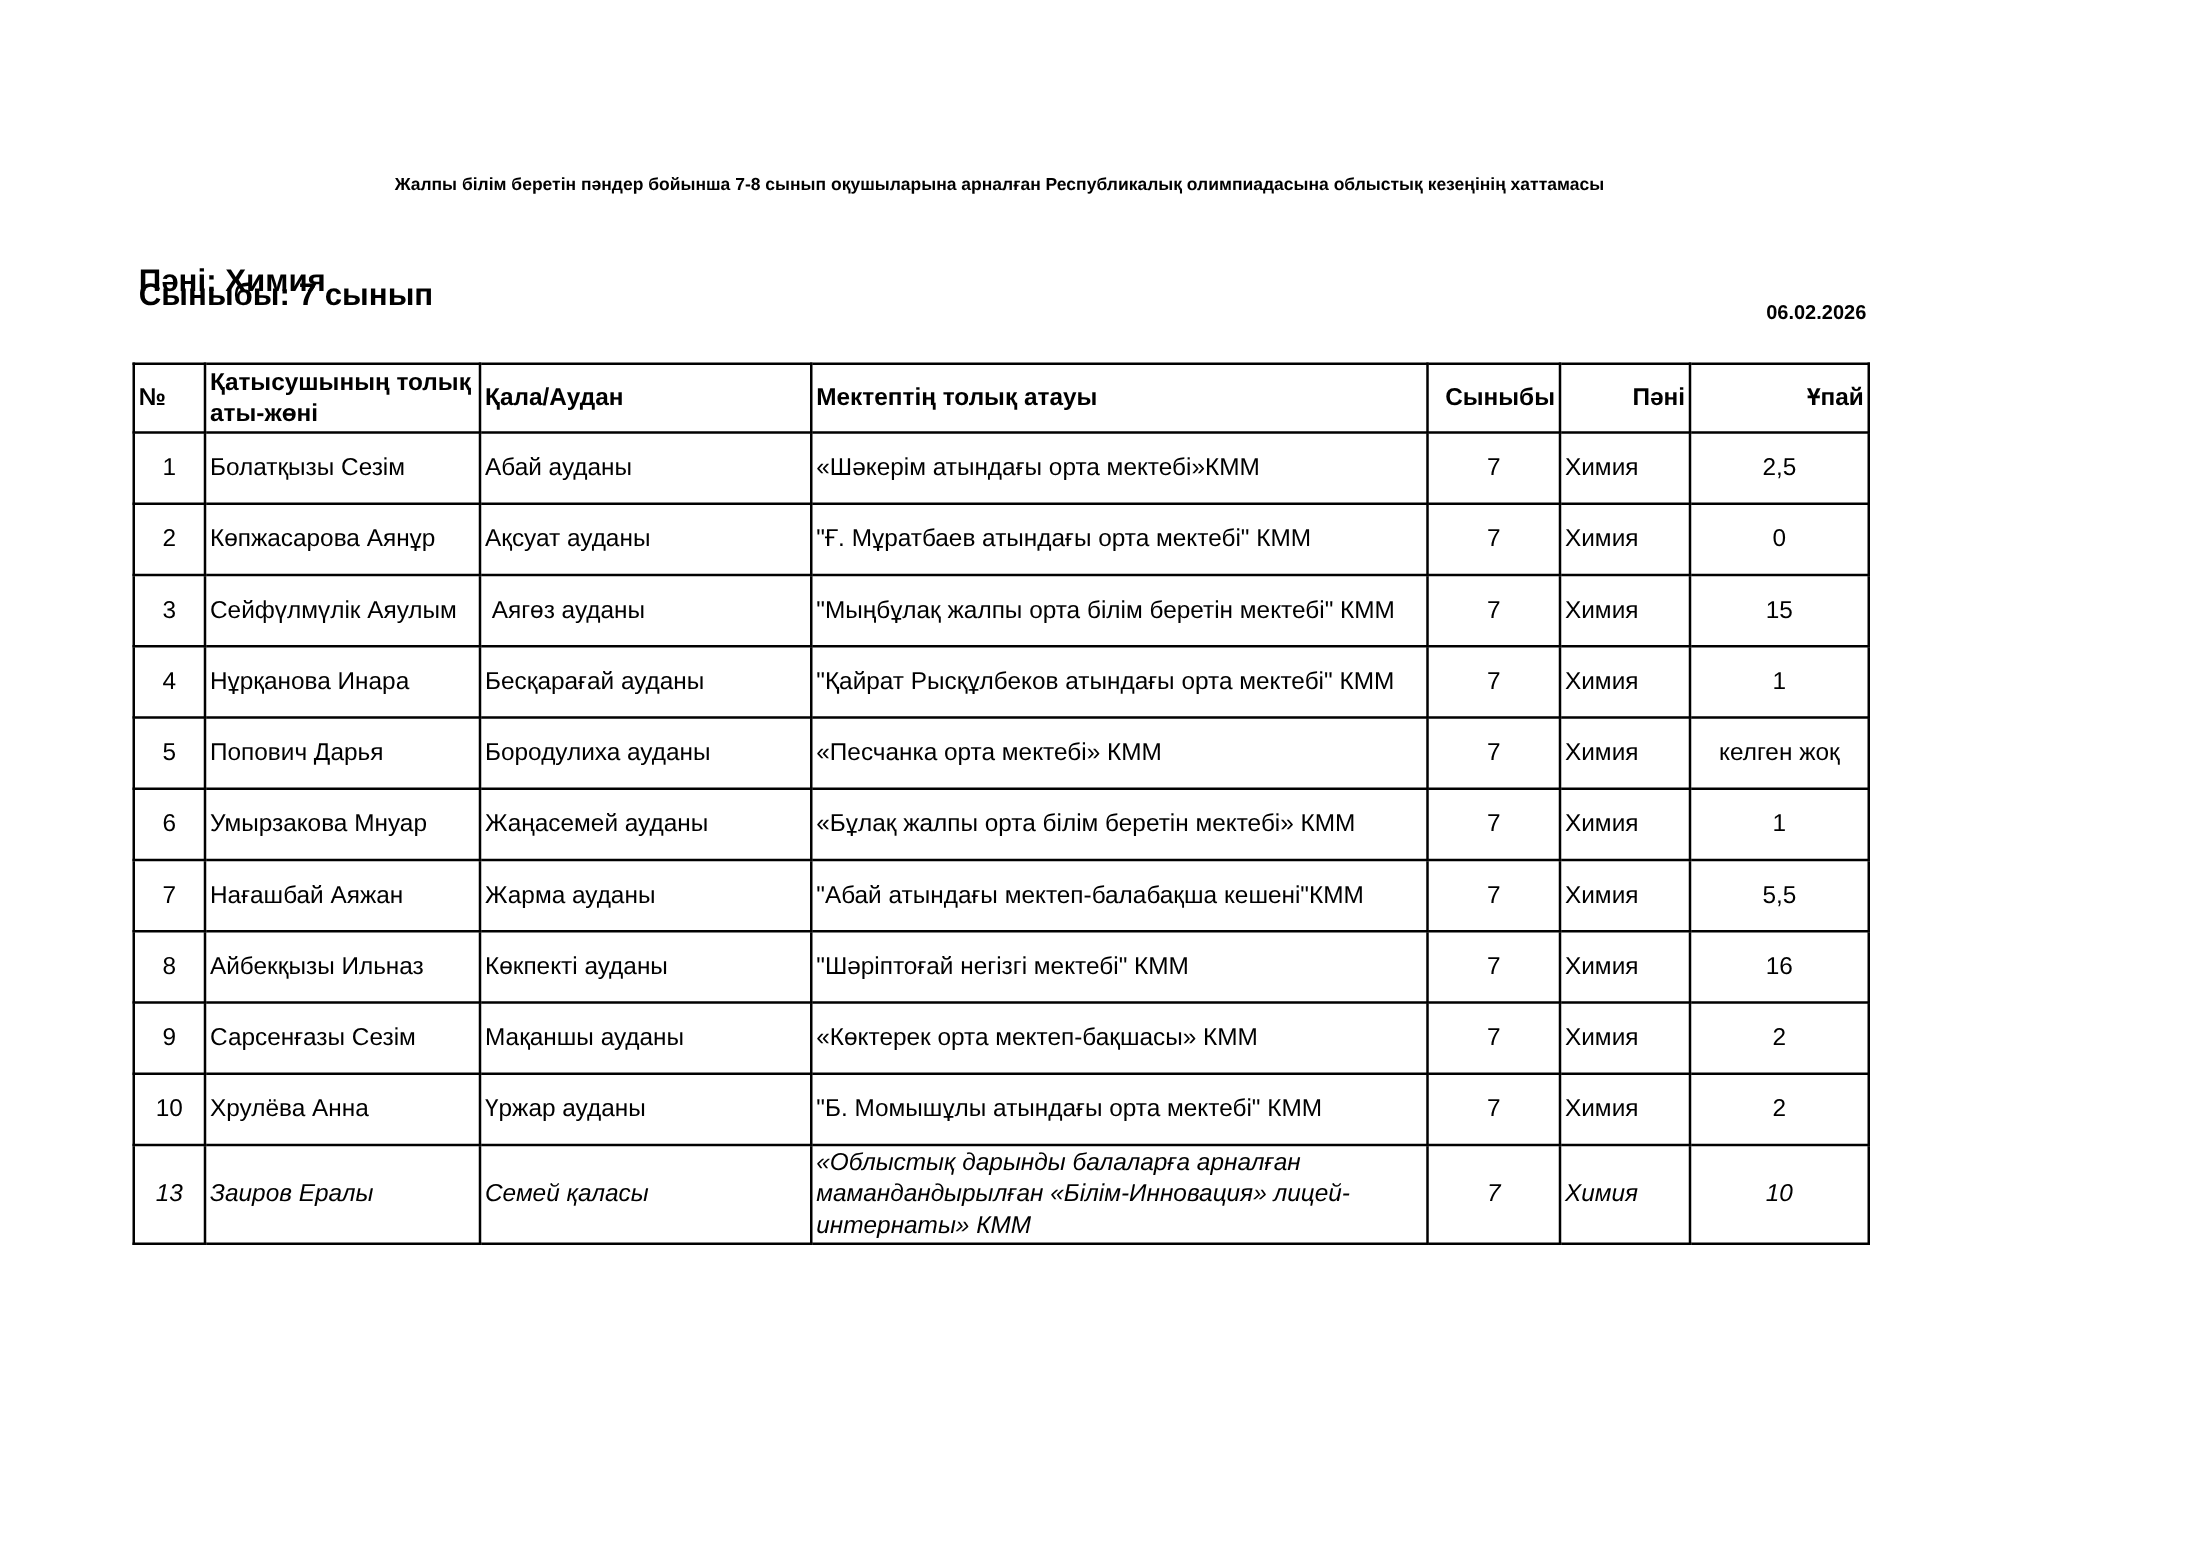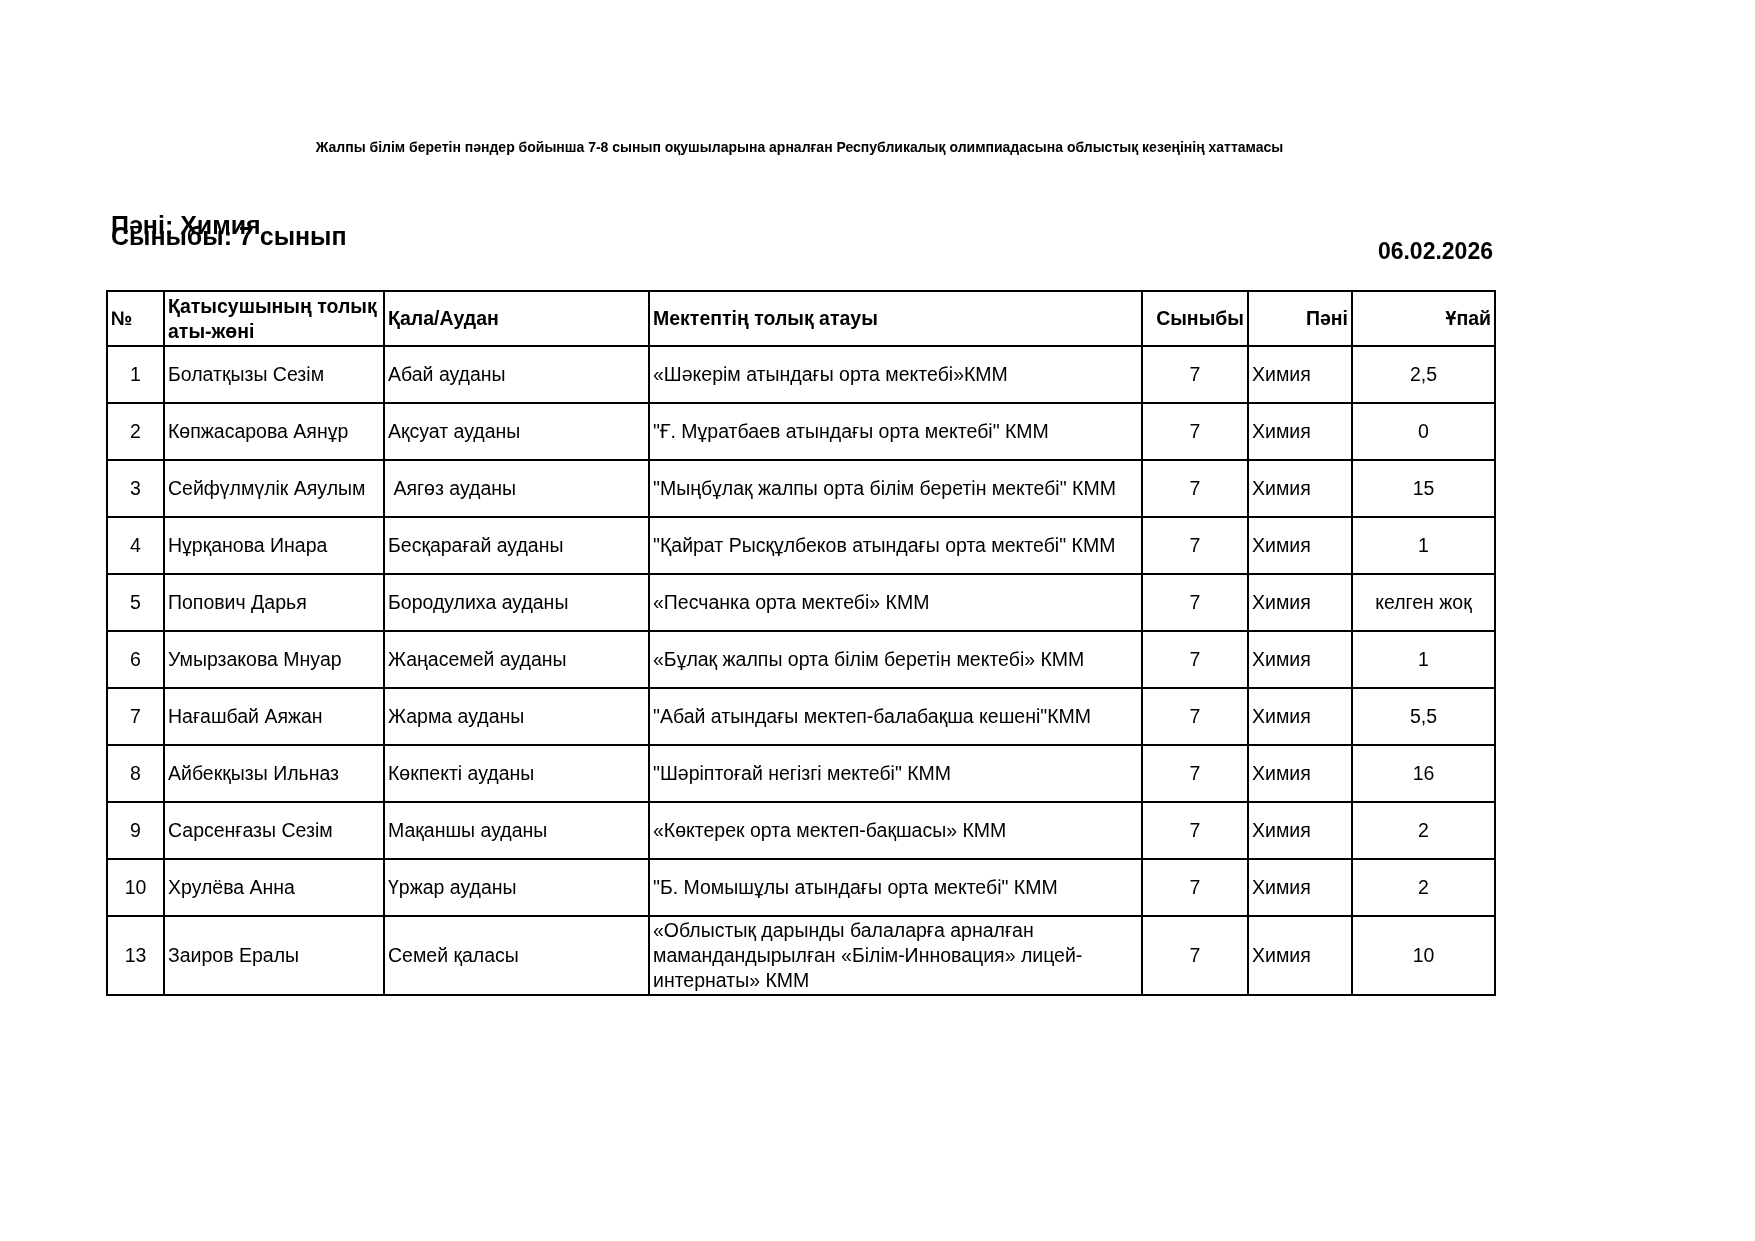--- a/index.html
+++ b/index.html
@@ -32,21 +32,21 @@
       font-size: 25px;
       line-height: 26px;
     }
     .meta.subject { top: 212px; }
     .meta.grade { top: 223px; }
     .date {
       position: absolute;
       right: 262px;
       top: 238px;
       font-weight: bold;
-      font-size: 23px;
+      font-size: 16px;
       line-height: 26px;
     }
     table.protocol {
       position: absolute;
       left: 106px;
       top: 290px;
       border-collapse: collapse;
       table-layout: fixed;
       width: 1388px;
       font-size: 19.5px;
@@ -59,21 +59,21 @@
       line-height: 25px;
       overflow: hidden;
     }
     table.protocol th {
       font-weight: bold;
       text-align: left;
       height: 53px;
     }
     table.protocol th.center { text-align: right; }
     table.protocol td { height: 55px; }
-    table.protocol tr.tall td { height: 77px; }
+    table.protocol tr.tall td { height: 77px; font-style: italic; }
     td.num, td.grade, td.score { text-align: center; }
     td.subject { padding-left: 8px; }
   </style>
 </head>
 <body>
 
 <div class="title">Жалпы білім беретін пәндер бойынша 7-8 сынып оқушыларына арналған Республикалық олимпиадасына облыстық кезеңінің хаттамасы</div>
 <div class="meta subject">Пәні: Химия</div>
 <div class="meta grade">Сыныбы: 7 сынып</div>
 <div class="date">06.02.2026</div>

